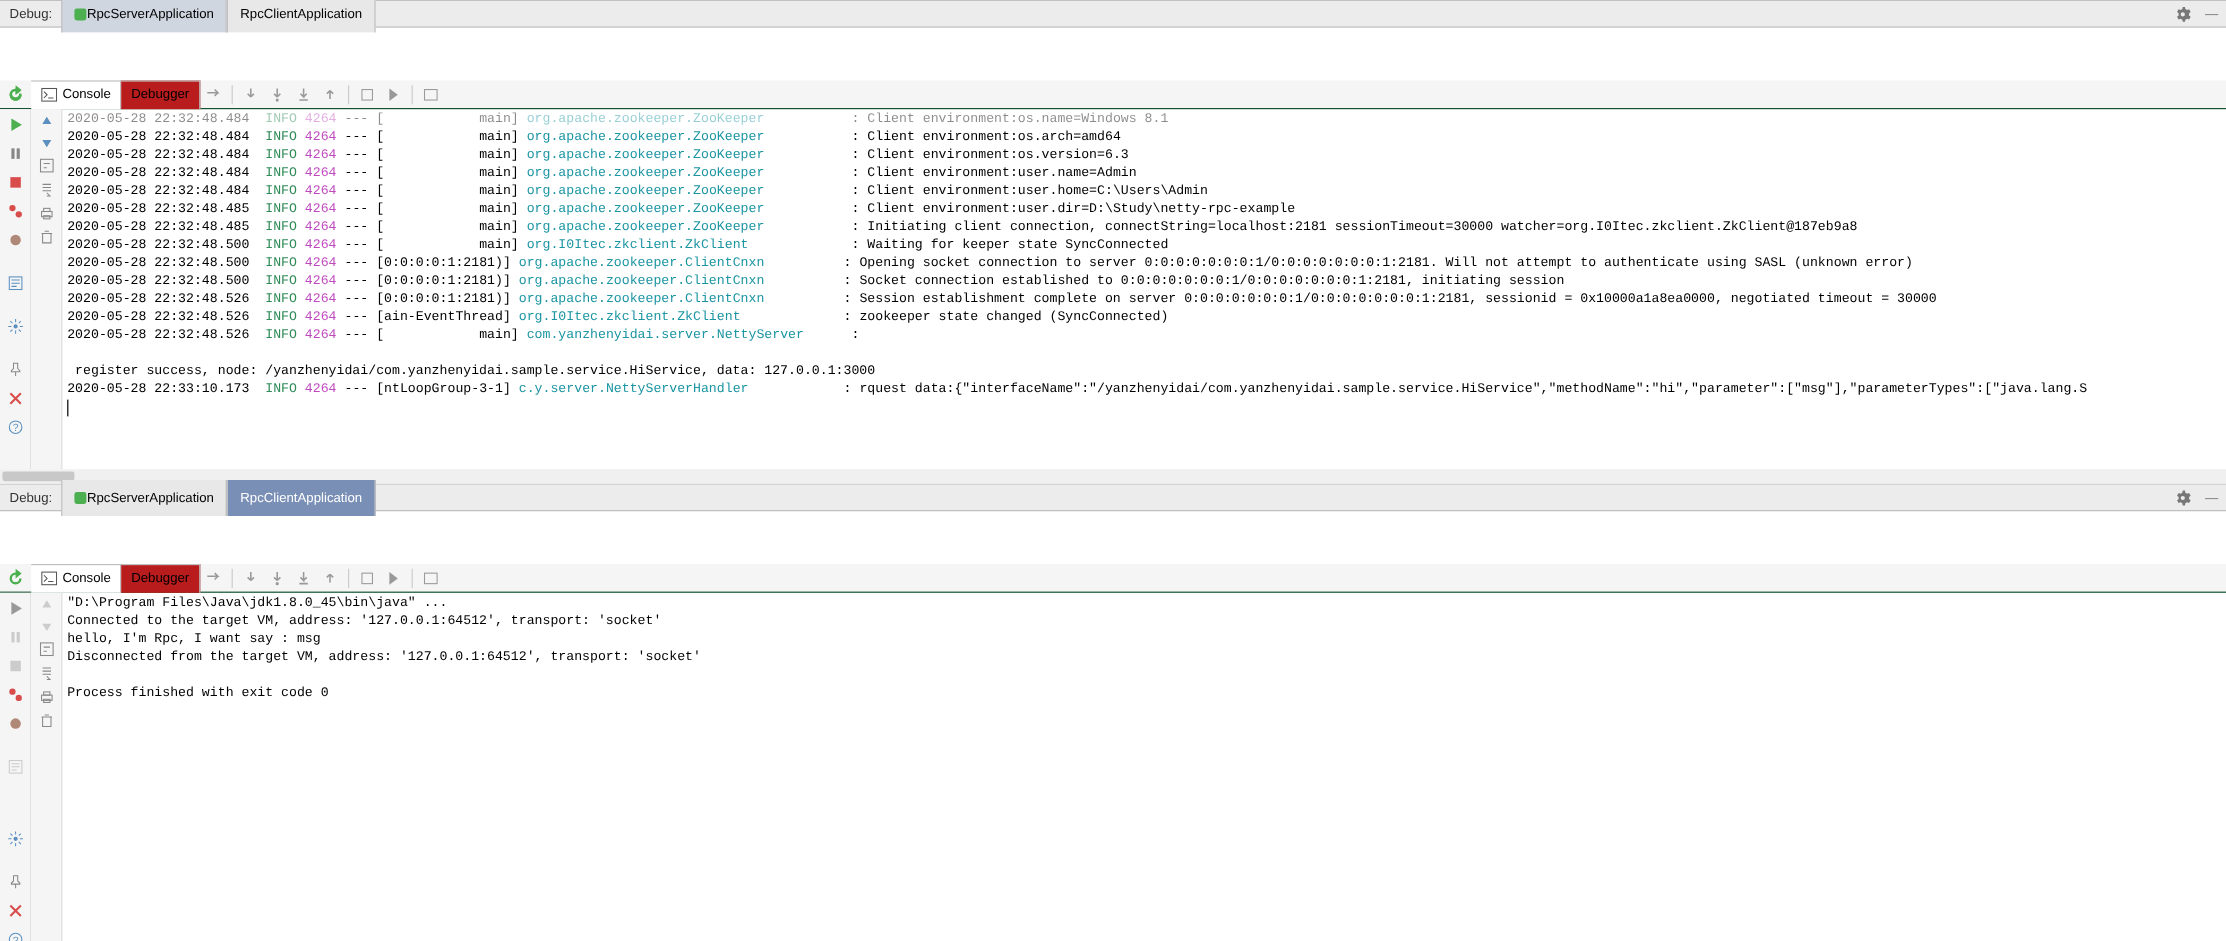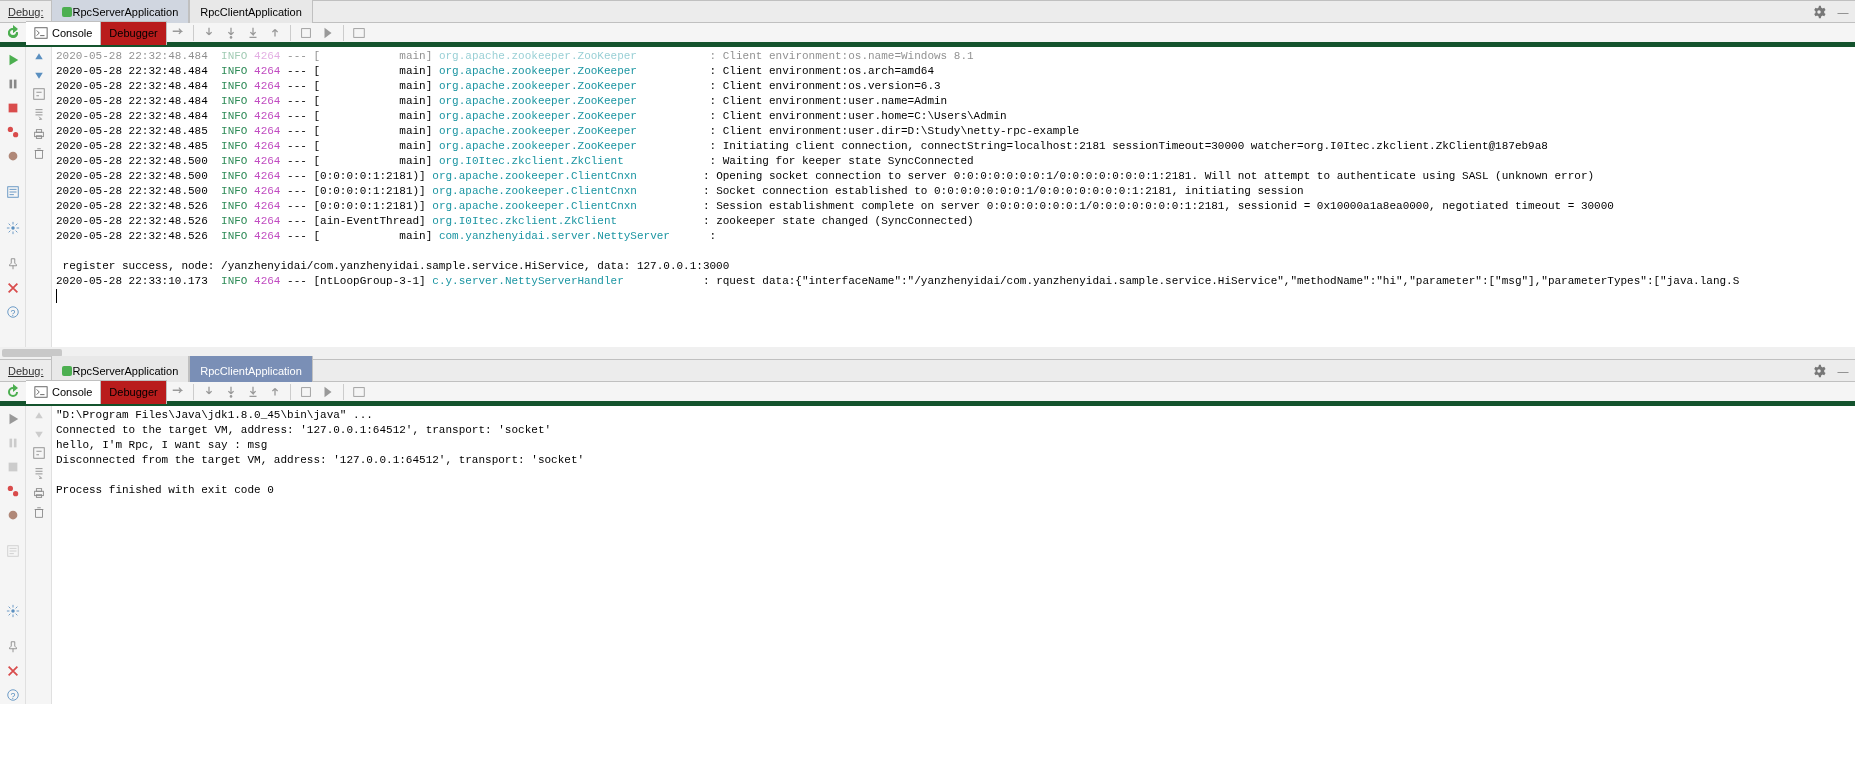--- a/index.html
+++ b/index.html
@@ -1,26 +1,26 @@
 <!DOCTYPE html>
 <html><head>
 <meta charset="utf-8">
 <style>
   * { box-sizing: border-box; margin: 0; padding: 0; }
   body { font-family: "Segoe UI", Tahoma, sans-serif; font-size: 11px; background: #fff; color: #000; width: 1855px; }
   .panel { display: flex; flex-direction: column; border-top: 1px solid #c0c0c0; }
   .tabbar { display: flex; align-items: center; background: #ececec; height: 22px; border-bottom: 1px solid #c0c0c0; }
-  .tabbar .label { padding: 0 8px; color: #333; text-decoration: underline; }
+  .tabbar .label { padding: 0 8px; color: #333; }
   .tab { display: flex; align-items: center; height: 30px; padding: 0 10px; border-right: 1px solid #c0c0c0; border-left: 1px solid #c0c0c0; background: #e8e8e8; gap: 0; cursor: pointer; }
   .tab.active { background: #d0d6e0; }
   .tab.client-active { background: #7a8fb6; color: #fff; }
   .tab .dot { width: 10px; height: 10px; border-radius: 2px; background: #4caf50; display: inline-block; }
   .tabbar .spacer { flex: 1; }
   .tabbar .gear, .tabbar .minus { width: 16px; height: 16px; margin: 0 4px; color: #777; display: flex; align-items: center; justify-content: center; cursor: pointer; }
-  .subbar { display: flex; align-items: center; background: #f5f5f5; height: 24px; border-bottom: 5px solid #14532d; }
+  .subbar { display: flex; align-items: center; background: #f5f5f5; height: 24px; border-bottom: 1px solid #14532d; margin-top: 44px; }
   .left-gutter-top { width: 26px; display: flex; align-items: center; justify-content: center; }
   .subtab { display: flex; align-items: center; height: 24px; padding: 0 8px; border-right: 1px solid #c0c0c0; gap: 4px; cursor: pointer; background: #fff; border-top: 1px solid #c0c0c0;}
   .subtab.inactive { background: #b91c1c; }
   .subtab .icon { width: 14px; height: 14px; }
   .toolbar-icons { display: flex; align-items: center; }
   .toolbar-icons .tbtn { width: 22px; height: 22px; display: flex; align-items: center; justify-content: center; color: #888; cursor: pointer; }
   .toolbar-icons .sep { width: 1px; height: 16px; background: #ccc; margin: 0 4px; }
   .body-row { display: flex; }
   .gutter { width: 26px; background: #f5f5f5; border-right: 1px solid #e0e0e0; display: flex; flex-direction: column; align-items: center; padding-top: 4px; gap: 6px; }
   .gutter .gbtn { width: 18px; height: 18px; display: flex; align-items: center; justify-content: center; cursor: pointer; }

